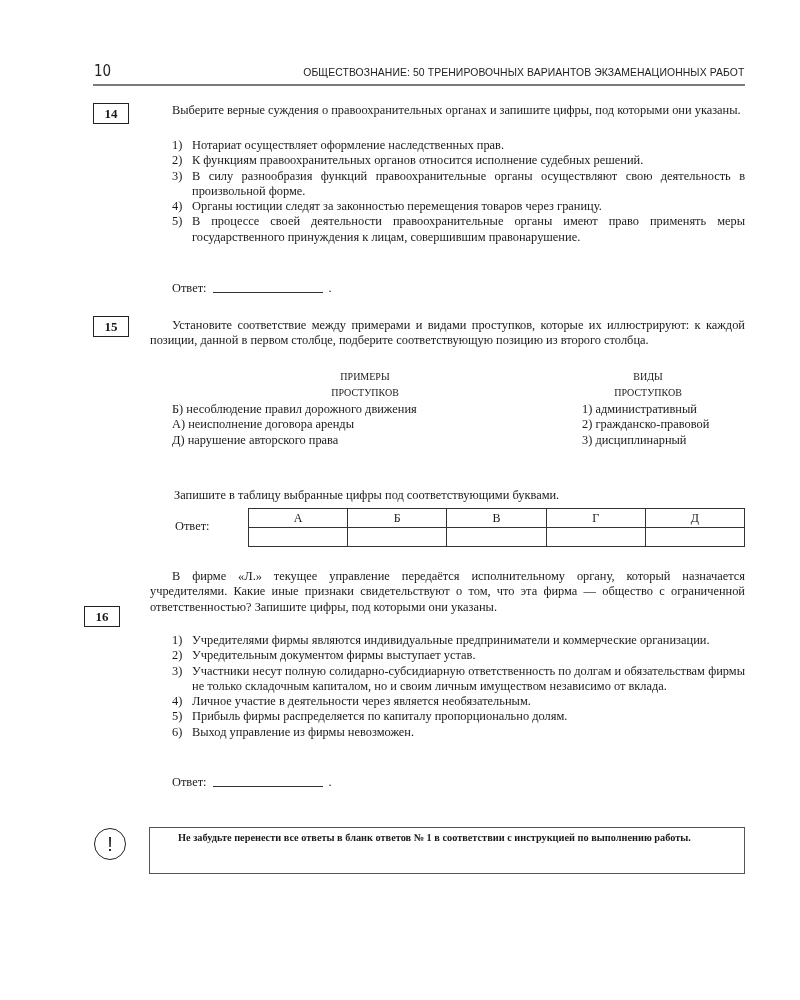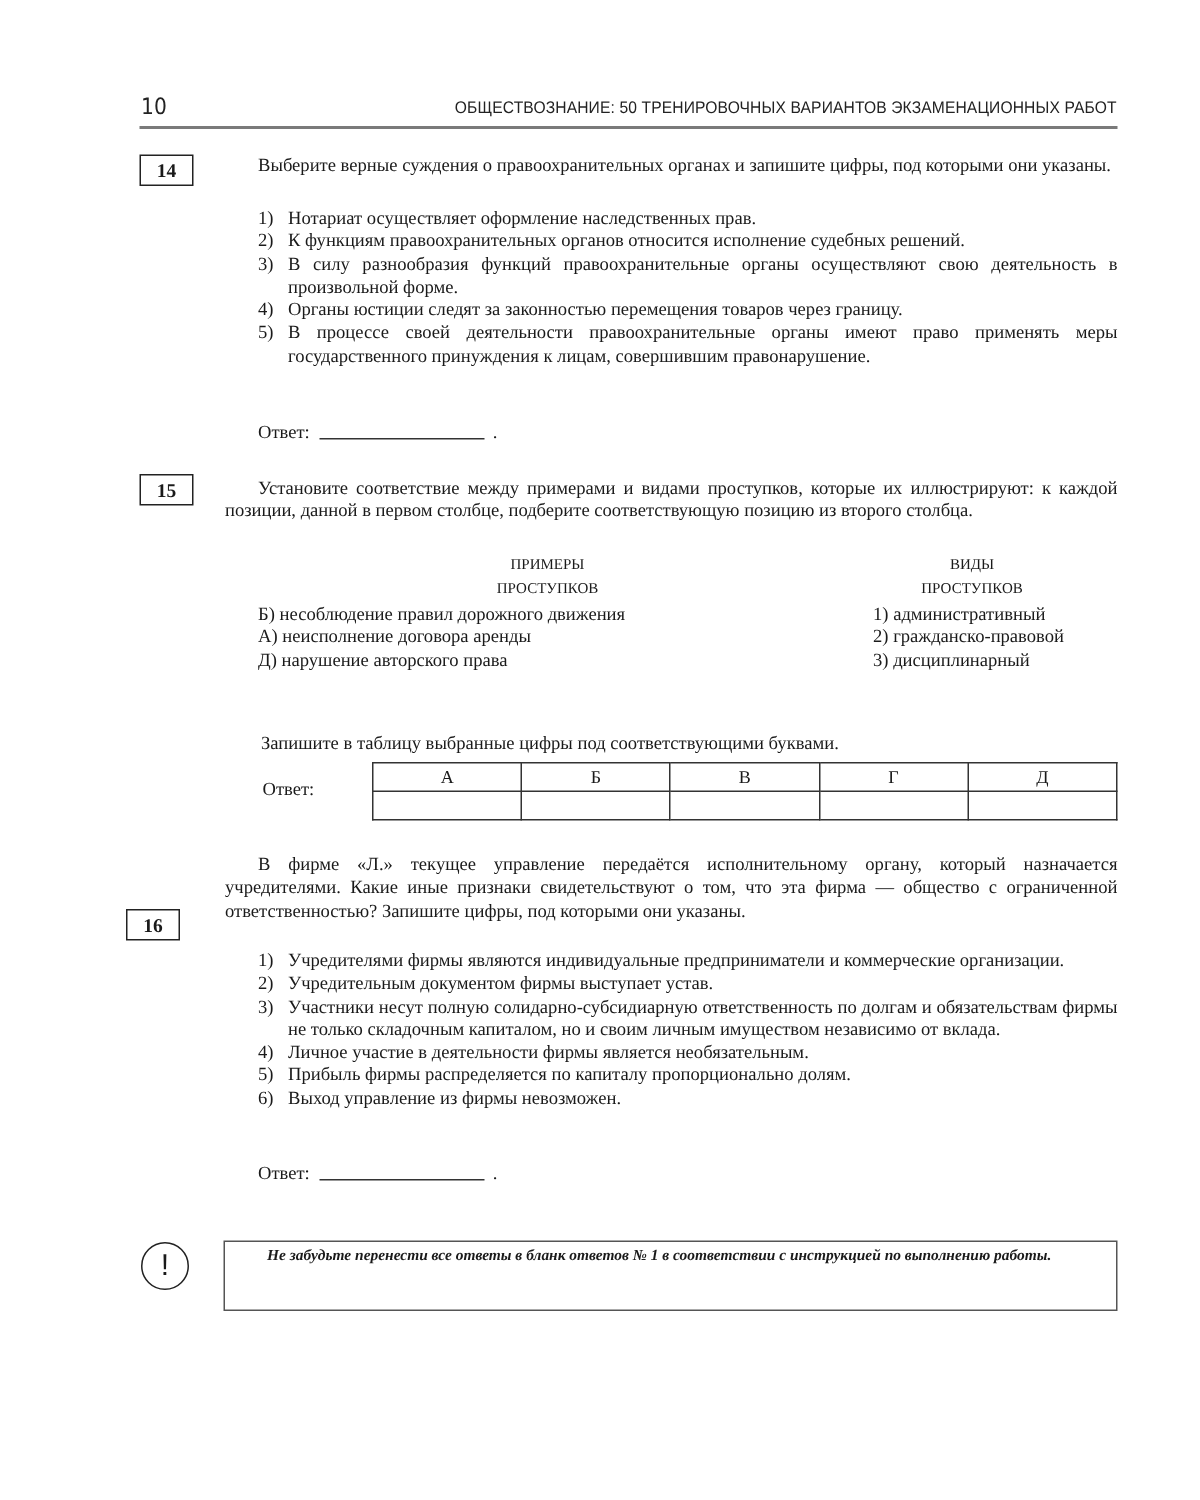--- a/index.html
+++ b/index.html
@@ -23,21 +23,21 @@
   .answer .line { display: inline-block; width: 110px; height: 1px; background: #333; margin: 0 6px 3px 6px; }
 
   .col-head { font-family: "Liberation Serif", "DejaVu Serif", serif; font-size: 10px; line-height: 16px; text-align: center; }
   .match-left { left: 172px; font-family: "Liberation Serif", "DejaVu Serif", serif; font-size: 12.4px; line-height: 15.3px; }
   .match-right { left: 582px; font-family: "Liberation Serif", "DejaVu Serif", serif; font-size: 12.4px; line-height: 15.3px; }
 
   table.ans { position: absolute; left: 248px; top: 508px; width: 497px; border-collapse: collapse; font-family: "Liberation Serif", "DejaVu Serif", serif; font-size: 12px; }
   table.ans td { border: 1px solid #333; height: 18px; text-align: center; padding: 0; width: 20%; }
 
   .notice-icon { left: 94px; top: 828px; width: 30px; height: 30px; border: 1.5px solid #222; border-radius: 50%; text-align: center; line-height: 30px; font-family: "Liberation Sans", "DejaVu Sans", sans-serif; font-size: 20px; }
-  .notice-box { left: 149px; top: 827px; width: 596px; height: 47px; border: 1.5px solid #555; box-sizing: border-box; padding: 3px 8px 0 8px; font-family: "Liberation Serif", "DejaVu Serif", serif; font-weight: bold; font-size: 10.3px; line-height: 13.4px; text-align: justify; font-style: italic; }
+  .notice-box { left: 149px; top: 827px; width: 596px; height: 47px; border: 1.5px solid #555; box-sizing: border-box; padding: 3px 8px 0 8px; font-family: "Liberation Serif", "DejaVu Serif", serif; font-weight: bold; font-size: 10.3px; line-height: 13.4px; text-align: justify; }
   .notice-box .p { display: block; text-indent: 20px; }
 </style>
 </head>
 <body>
 
 <div class="abs page-number">10</div>
 <div class="abs running-title">ОБЩЕСТВОЗНАНИЕ: 50 ТРЕНИРОВОЧНЫХ ВАРИАНТОВ ЭКЗАМЕНАЦИОННЫХ РАБОТ</div>
 <div class="abs header-rule"></div>
 
 <div class="abs task-num" style="left:93px; top:103px;">14</div>
@@ -127,21 +127,21 @@
   <div class="li">
       <span class="n">2)</span>
       <span class="t">Учредительным документом фирмы выступает устав.</span>
     </div>
   <div class="li">
       <span class="n">3)</span>
       <span class="t">Участники несут полную солидарно-субсидиарную ответственность по долгам и обязательствам фирмы не только складочным капиталом, но и своим личным имуществом независимо от вклада.</span>
     </div>
   <div class="li">
       <span class="n">4)</span>
-      <span class="t">Личное участие в деятельности фирмы является необязательным.</span>
+      <span class="t">Личное участие в деятельности через является необязательным.</span>
     </div>
   <div class="li">
       <span class="n">5)</span>
       <span class="t">Прибыль фирмы распределяется по капиталу пропорционально долям.</span>
     </div>
   <div class="li">
       <span class="n">6)</span>
       <span class="t">Выход управление из фирмы невозможен.</span>
     </div>
 </div>

